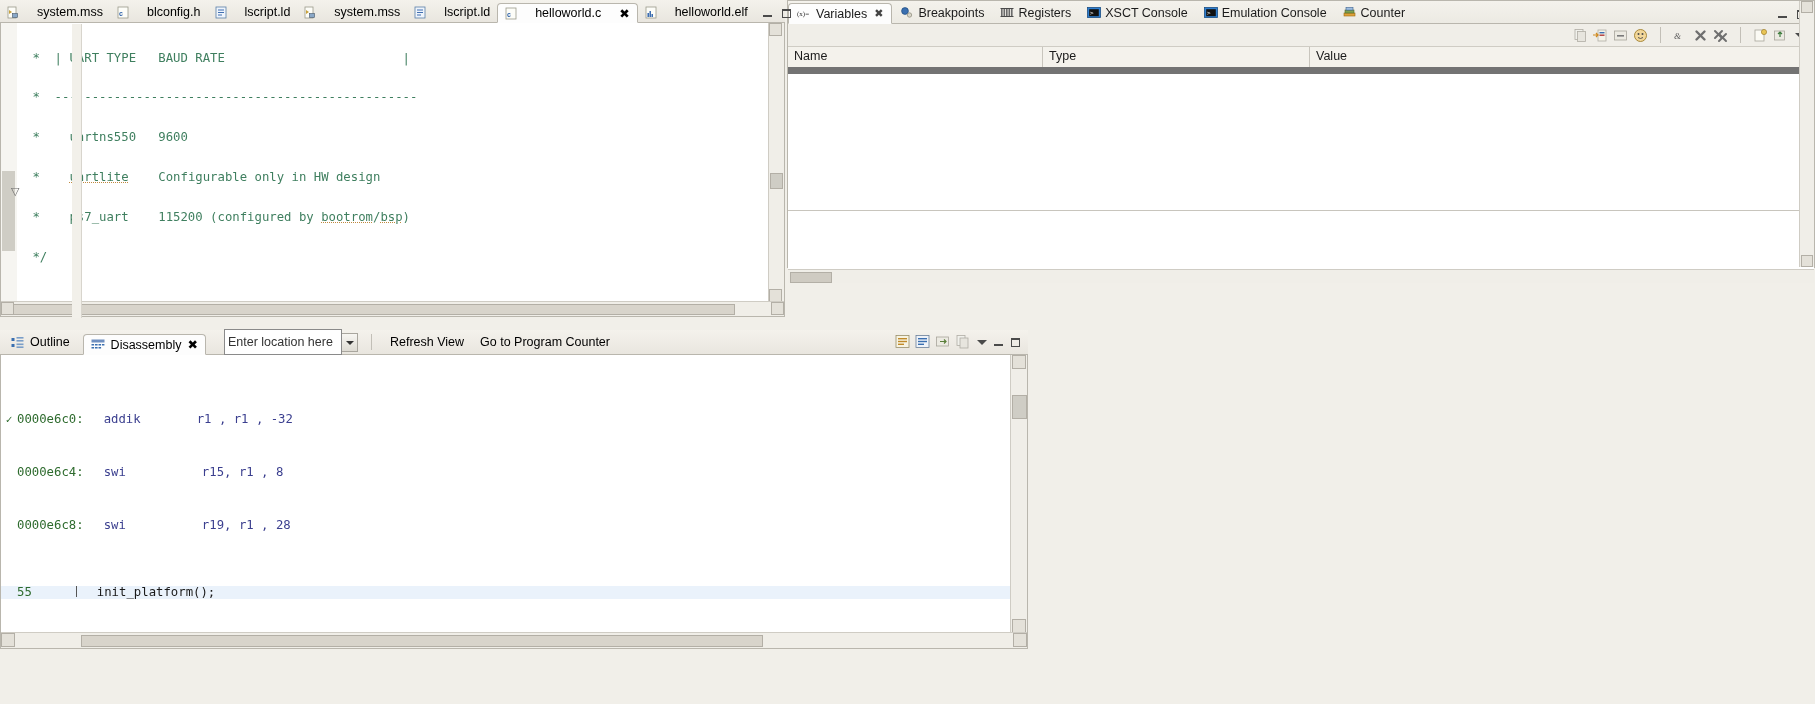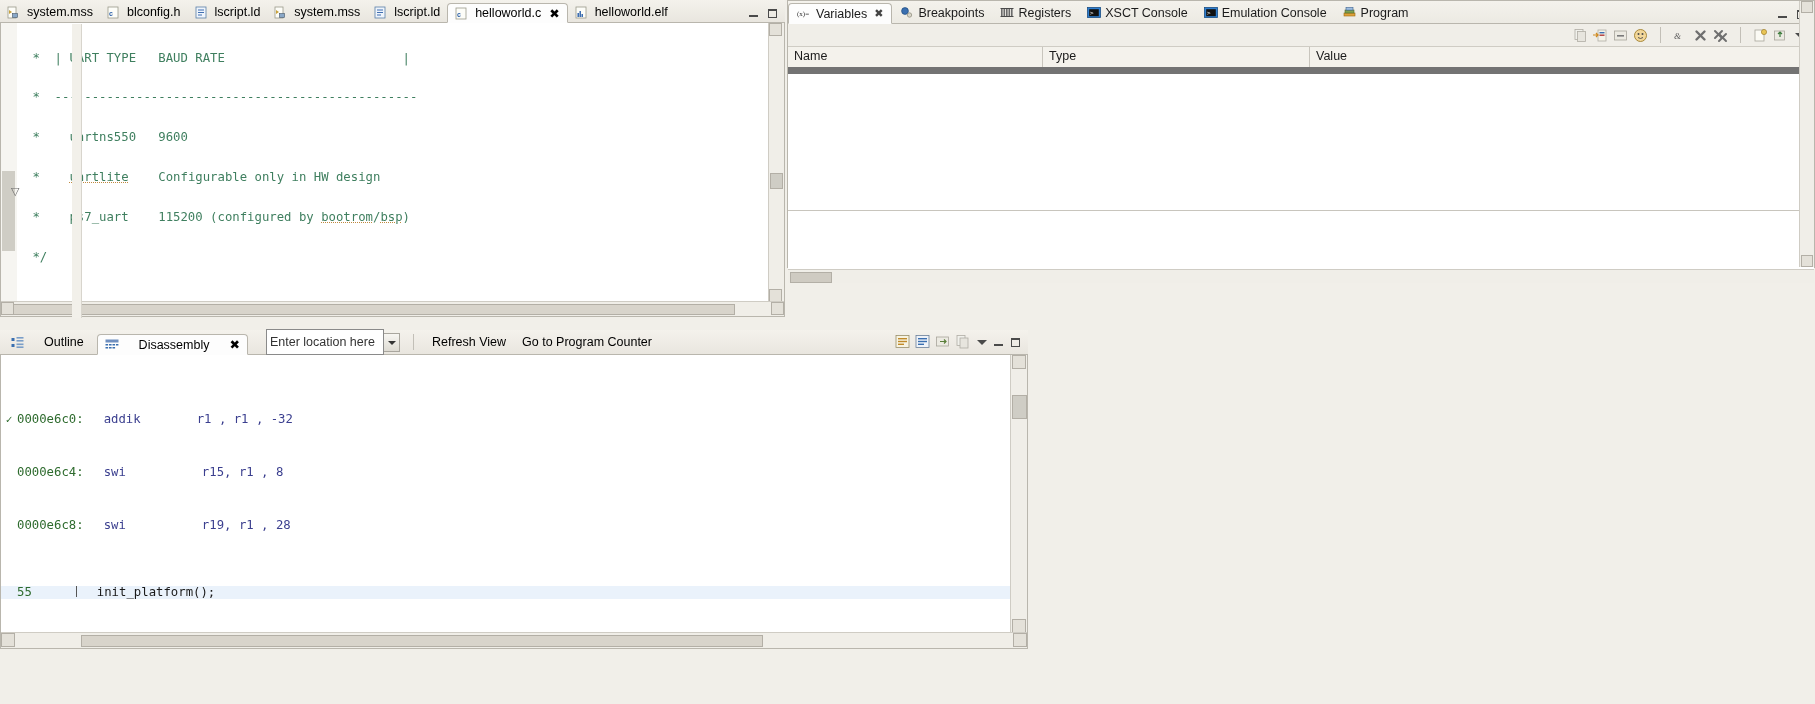--- a/index.html
+++ b/index.html
@@ -67,42 +67,42 @@
   .vdetail{background:#fff;height:58px;}
   .hscroll{height:13px;background:#f0eee8;border-top:1px solid #cfccc4;position:relative;}
   .hscroll .thumb{position:absolute;left:2px;top:2px;height:9px;width:40px;background:#cfcbc2;border:1px solid #b3afa6;}
   .vscroll{position:absolute;right:0;top:0;bottom:0;width:14px;background:#f0eee8;border-left:1px solid #cfccc4;}
   .vscroll .arrowu,.vscroll .arrowd{position:absolute;left:1px;width:12px;height:12px;background:#e4e1d9;border:1px solid #b3afa6;box-sizing:border-box;}
   .vscroll .arrowu{top:0}.vscroll .arrowd{bottom:0}
 
   
   #editorPanel{left:0;top:272px;width:785px;height:330px;}
   .etabs{height:22px;display:flex;align-items:flex-end;background:linear-gradient(to bottom,#f4f2ec,#e9e6df);border-bottom:1px solid #b9b6ad;position:relative;}
-  .etab{display:flex;align-items:center;gap:8px;height:20px;padding:0 7px;box-sizing:border-box;font-size:12.5px;white-space:nowrap;cursor:default;}
+  .etab{display:flex;align-items:center;gap:18px;height:20px;padding:0 7px;box-sizing:border-box;font-size:12.5px;white-space:nowrap;cursor:default;}
   .etab.active{background:#fdfdfd;border:1px solid #b9b6ad;border-bottom-color:#fdfdfd;border-top-left-radius:4px;border-top-right-radius:4px;margin-bottom:-1px;}
   .ebody{position:relative;background:#fff;height:294px;border-left:1px solid #b9b6ad;border-right:1px solid #b9b6ad;border-bottom:1px solid #b9b6ad;box-sizing:border-box;}
   .gutter{position:absolute;left:0;top:0;bottom:14px;width:16px;background:#f6f5f1;border-right:1px solid #ddd9d0;}
   .anncol{position:absolute;left:16px;top:0;bottom:14px;width:8px;background:#fff;}
   .code{
     position:absolute;left:24px;top:0;right:20px;bottom:14px;
     font-family:"DejaVu Sans Mono","Liberation Mono",monospace;
     font-size:12.3px;line-height:13.3px;white-space:pre;overflow:hidden;padding-top:2px;
   }
   .code .ln{height:13.3px;}
   .cmt{color:#3f7f5f;}
   .lnk{text-decoration:underline;text-decoration-style:dotted;text-decoration-color:#c08a3e;}
   .erscroll{position:absolute;right:0;top:0;bottom:14px;width:15px;background:#f0eee8;border-left:1px solid #cfccc4;}
   .ehscroll{position:absolute;left:0;right:0;bottom:0;height:14px;background:#f0eee8;border-top:1px solid #cfccc4;}
   .ehscroll .thumb{position:absolute;left:12px;top:2px;height:9px;width:720px;background:#d8d4cb;border:1px solid #b3afa6;}
   .sbtn{position:absolute;width:13px;height:13px;background:#e4e1d9;border:1px solid #b3afa6;box-sizing:border-box;}
 
   
   #disPanel{left:787px;top:272px;width:1028px;height:330px;}
   .dtabbar{height:24px;display:flex;align-items:center;background:linear-gradient(to bottom,#f4f2ec,#e9e6df);border-bottom:1px solid #b9b6ad;gap:6px;padding-left:4px;}
-  .dtab{display:flex;align-items:center;gap:20px;height:21px;padding:0 7px;box-sizing:border-box;font-size:12.5px;white-space:nowrap;}
+  .dtab{display:flex;align-items:center;gap:6px;height:21px;padding:0 7px;box-sizing:border-box;font-size:12.5px;white-space:nowrap;}
   .dtab.active{background:#fdfdfd;border:1px solid #b9b6ad;border-bottom-color:#fdfdfd;border-top-left-radius:4px;border-top-right-radius:4px;margin-bottom:-1px;align-self:flex-end;}
   .locbox{display:flex;align-items:center;margin-left:12px;}
   .locinput{width:118px;height:17px;border:1px solid #8a8a8a;background:#fff;font-size:12.5px;padding:12px 3px;box-sizing:border-box;color:#333;font-family:"Liberation Sans",sans-serif;}
   .locdrop{width:16px;height:19px;background:linear-gradient(#f7f6f2,#dedbd3);border:1px solid #a9a69e;border-left:none;box-sizing:border-box;position:relative;}
   .locdrop::after{content:"";position:absolute;left:4px;top:7px;border-left:4px solid transparent;border-right:4px solid transparent;border-top:4px solid #333;}
   .vsep{width:1px;height:16px;background:#c2bfb7;margin:0 7px;}
   .dbtn{font-size:12.5px;padding:0 5px;white-space:nowrap;cursor:default;}
   .dtools{margin-left:auto;display:flex;align-items:center;gap:4px;padding-right:6px;}
   .dbody{position:relative;background:#fff;height:294px;border:1px solid #b9b6ad;border-top:none;box-sizing:border-box;overflow:hidden;}
   .dasm{
@@ -321,21 +321,21 @@
         <span>Emulation Console</span>
       </div>
       <div class="tab">
         <span class="ic">
           <svg width="14" height="13" viewBox="0 0 14 13">
               <rect x="1" y="7" width="11" height="3" fill="#e0a13a" stroke="#96690f" stroke-width="0.6"></rect>
               <rect x="2" y="4" width="9" height="3" fill="#7fa04f" stroke="#4b6b2c" stroke-width="0.6"></rect>
               <rect x="3" y="1.5" width="7" height="2.6" fill="#9fbfe0" stroke="#3b6090" stroke-width="0.6"></rect>
             </svg>
         </span>
-        <span>Program</span>
+        <span>Counter</span>
       </div>
       <div class="tabtools">
         <span class="wbtn min"></span>
         <span class="wbtn max"></span>
       </div>
     </div>
 
     <div class="vtoolbar">
       <span class="ic">
           <svg width="15" height="15" viewBox="0 0 15 15">

